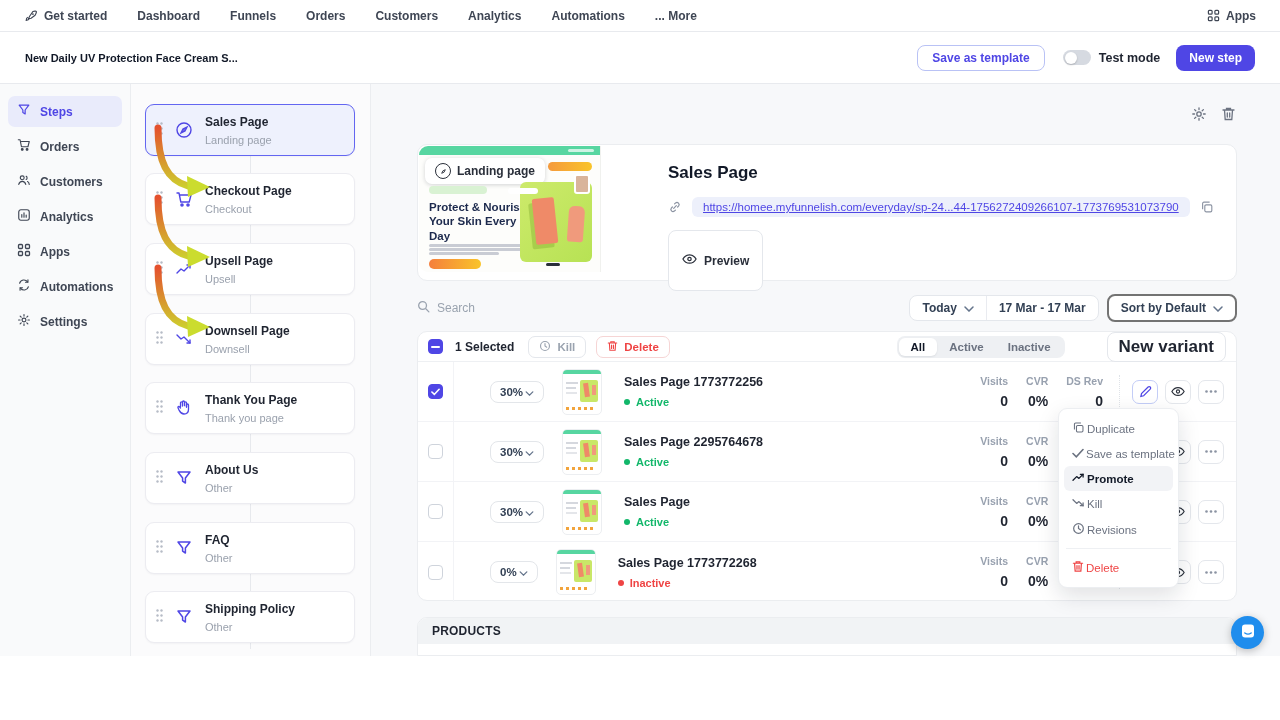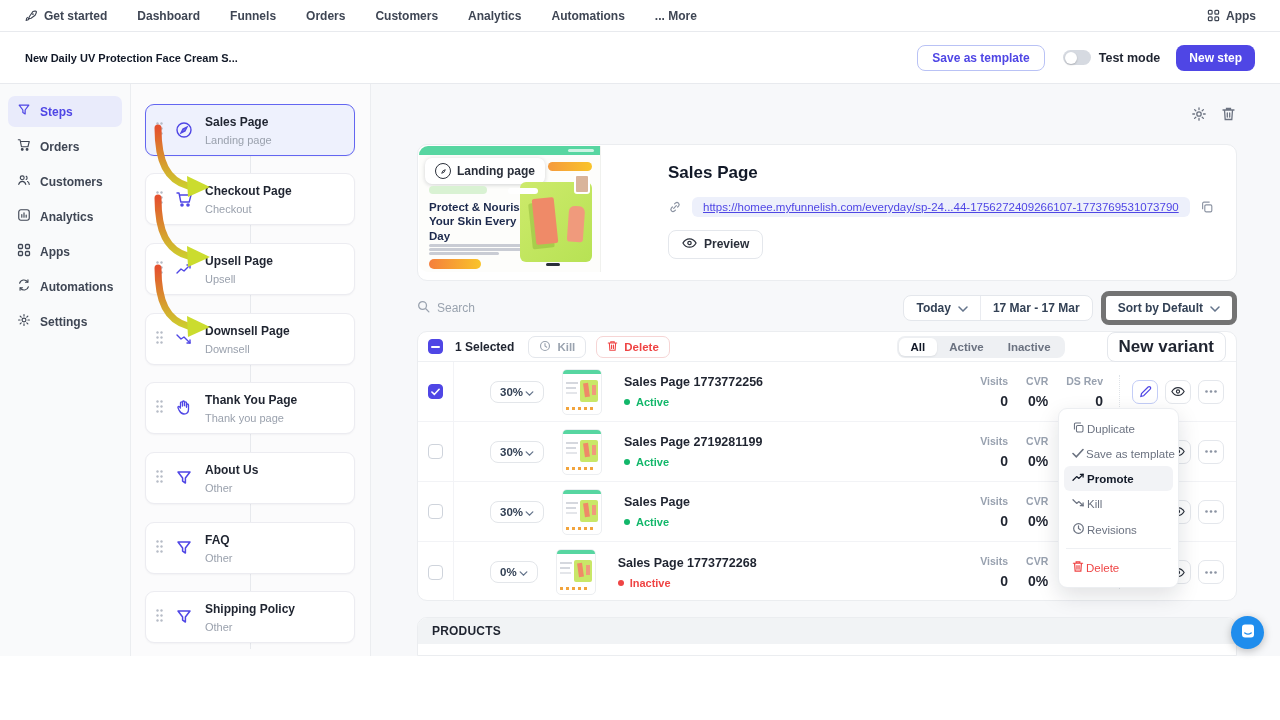--- a/index.html
+++ b/index.html
@@ -64,31 +64,31 @@
   .thumb .prod2 { position:absolute; right:16px; top:60px; width:16px; height:36px; background:#f09a7c; border-radius:6px 6px 3px 3px; transform:rotate(4deg); }
   .thumb .face { position:absolute; right:10px; top:28px; width:16px; height:20px; border-radius:3px; background:#d9b49b; border:2px solid #fff; }
   .thumb .minipill { position:absolute; right:62px; top:42px; width:30px; height:6px; border-radius:3px; background:#fff; }
   .thumb .dash { position:absolute; right:40px; bottom:6px; width:14px; height:3px; background:#2a2f3a; border-radius:2px; }
 
   .hinfo { position:absolute; left:250px; top:18px; right:16px; }
   .htitle { font-size:17px; font-weight:700; color:#111827; }
   .urlrow { display:flex; align-items:center; gap:10px; margin-top:14px; }
   .urlrow .linkicon, .urlrow .copyicon { color:#8b93a2; display:flex; cursor:pointer; background:none; border:none; }
   .urlpill { background:#edf0fb; border-radius:6px; padding:4px 11px; font-size:11.5px; color:#4f46e5; text-decoration:underline; cursor:pointer; white-space:nowrap; }
-  .previewbtn { margin-top:13px; display:inline-flex; align-items:flex-start; gap:7px; background:#fff; border:1px solid #e4e7ec; border-radius:8px; padding:6px 13px; font-size:12px; font-weight:600; color:#2a2f3a; cursor:pointer; }
+  .previewbtn { margin-top:13px; display:inline-flex; align-items:flex-end; gap:7px; background:#fff; border:1px solid #e4e7ec; border-radius:8px; padding:22px 13px; font-size:12px; font-weight:600; color:#2a2f3a; cursor:pointer; }
 
   
   .filterrow { position:absolute; left:46px; top:211px; width:820px; height:26px; display:flex; align-items:center; }
   .searchbox { display:flex; align-items:center; gap:7px; color:#9aa3af; flex:1; }
   .searchbox input { border:none; background:transparent; outline:none; font-size:12px; color:#374151; font-family:inherit; width:200px; }
   .searchbox input::placeholder { color:#9aa3af; }
   .datepill { display:flex; align-items:stretch; background:#fff; border:1px solid #e4e7ec; border-radius:8px; overflow:hidden; margin-right:8px; }
   .datepill .seg { display:flex; align-items:center; gap:7px; padding:5px 12px; font-size:12px; font-weight:600; color:#334155; cursor:pointer; }
   .datepill .seg + .seg { border-left:1px solid #e9ebf0; }
-  .sortpill { display:flex; align-items:center; gap:7px; background:#fff; border:5px solid #737373; border-radius:8px; padding:5px 12px; font-size:12px; font-weight:600; color:#334155; cursor:pointer; }
+  .sortpill { display:flex; align-items:center; gap:7px; background:#fff; border:2px solid #737373; border-radius:8px; padding:5px 12px; font-size:12px; font-weight:600; color:#334155; cursor:pointer; }
   .chev { color:#64748b; }
 
   
   .variants { position:absolute; left:46px; top:247px; width:820px; height:270px; background:#fff; border:1px solid #ebedf0; border-radius:10px; }
   .vtoolbar { height:30px; border-bottom:1px solid #eef0f3; display:flex; align-items:center; padding:0 10px; }
   .cb { width:15px; height:15px; border-radius:4px; border:1px solid #cfd4dc; background:#fff; display:flex; align-items:center; justify-content:center; cursor:pointer; flex:0 0 auto; }
   .cb.on { background:#4f46e5; border-color:#4f46e5; color:#fff; }
   .selcount { font-size:12px; font-weight:700; color:#1f2430; margin:0 14px 0 12px; }
   .minibtn { display:flex; align-items:center; gap:6px; font-size:11.5px; font-weight:600; border-radius:7px; padding:3px 10px; background:#fff; cursor:pointer; }
   .minibtn.kill { color:#9aa3af; border:1px solid #e4e7ec; margin-right:10px; }
@@ -644,21 +644,21 @@
               <div class="g"></div>
               <div class="blk"></div>
               <div class="p1"></div>
               <div class="p2"></div>
               <div class="l1"></div>
               <div class="l2"></div>
               <div class="l3"></div>
               <div class="dotrow"></div>
             </div>
           <div class="rowmeta">
-              <div class="rowtitle">Sales Page 2719281199</div>
+              <div class="rowtitle">Sales Page 2295764678</div>
             <div class="rowstatus active">
                 <span class="dot"></span>
                 <span>Active</span>
               </div>
             </div>
           <div class="rowspacer"></div>
           <div class="stat">
               <div class="lbl">Visits</div>
               <div class="val">0</div>
             </div>

